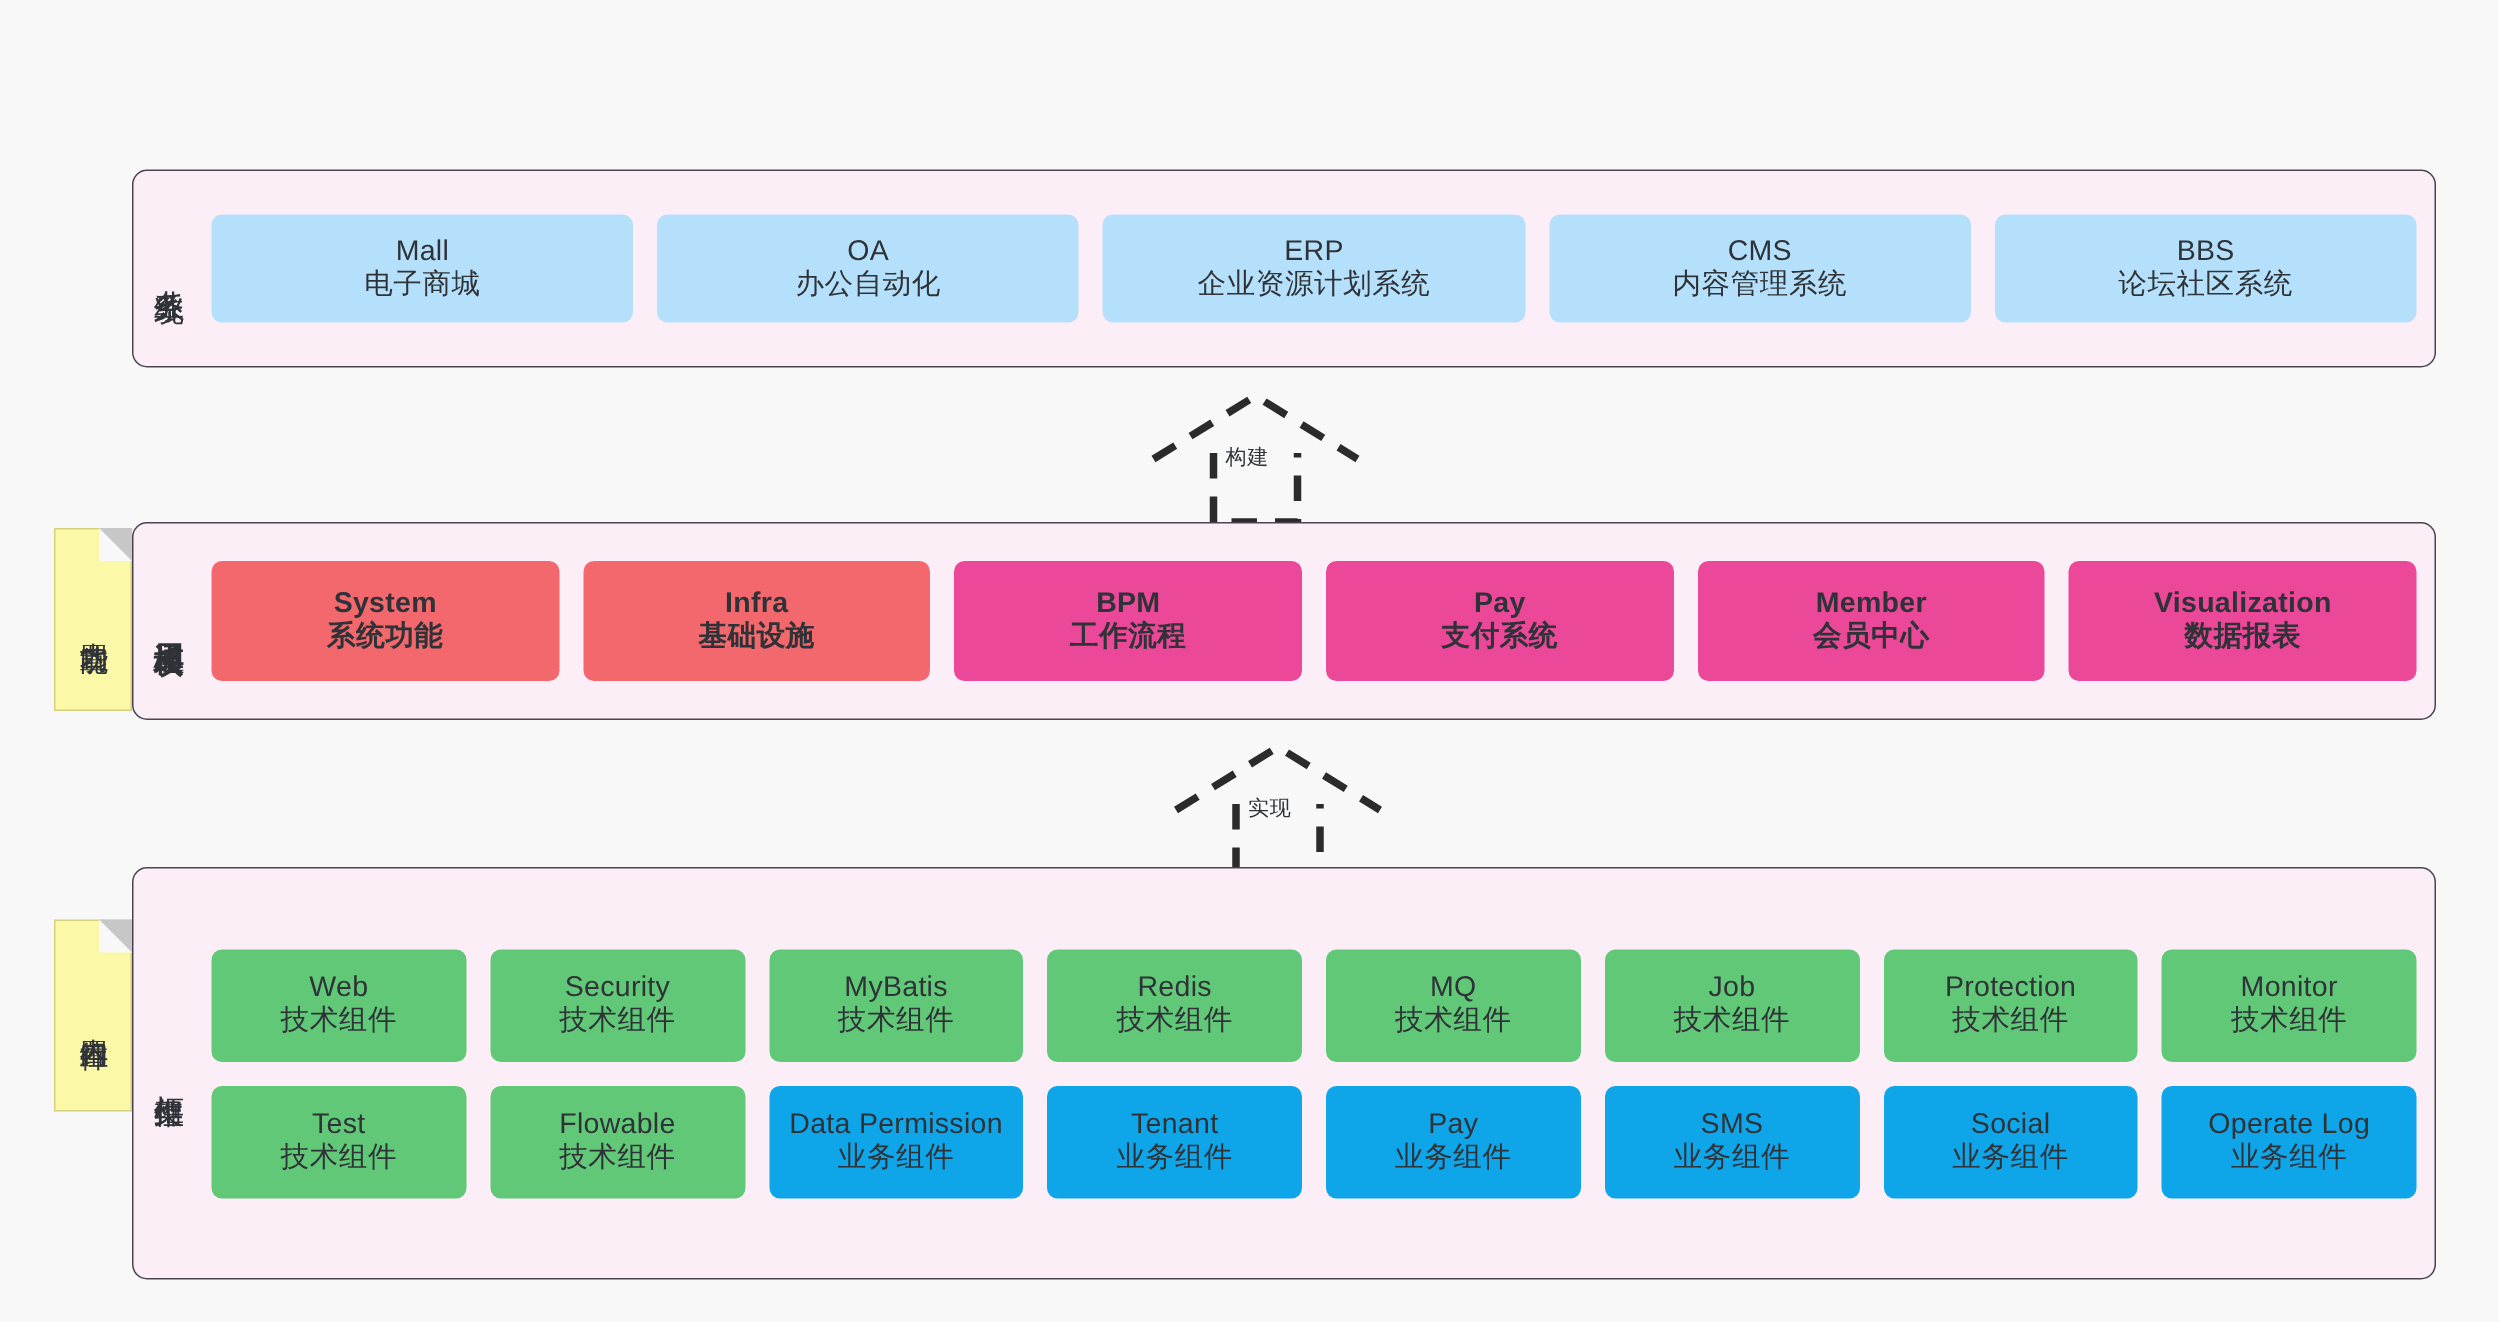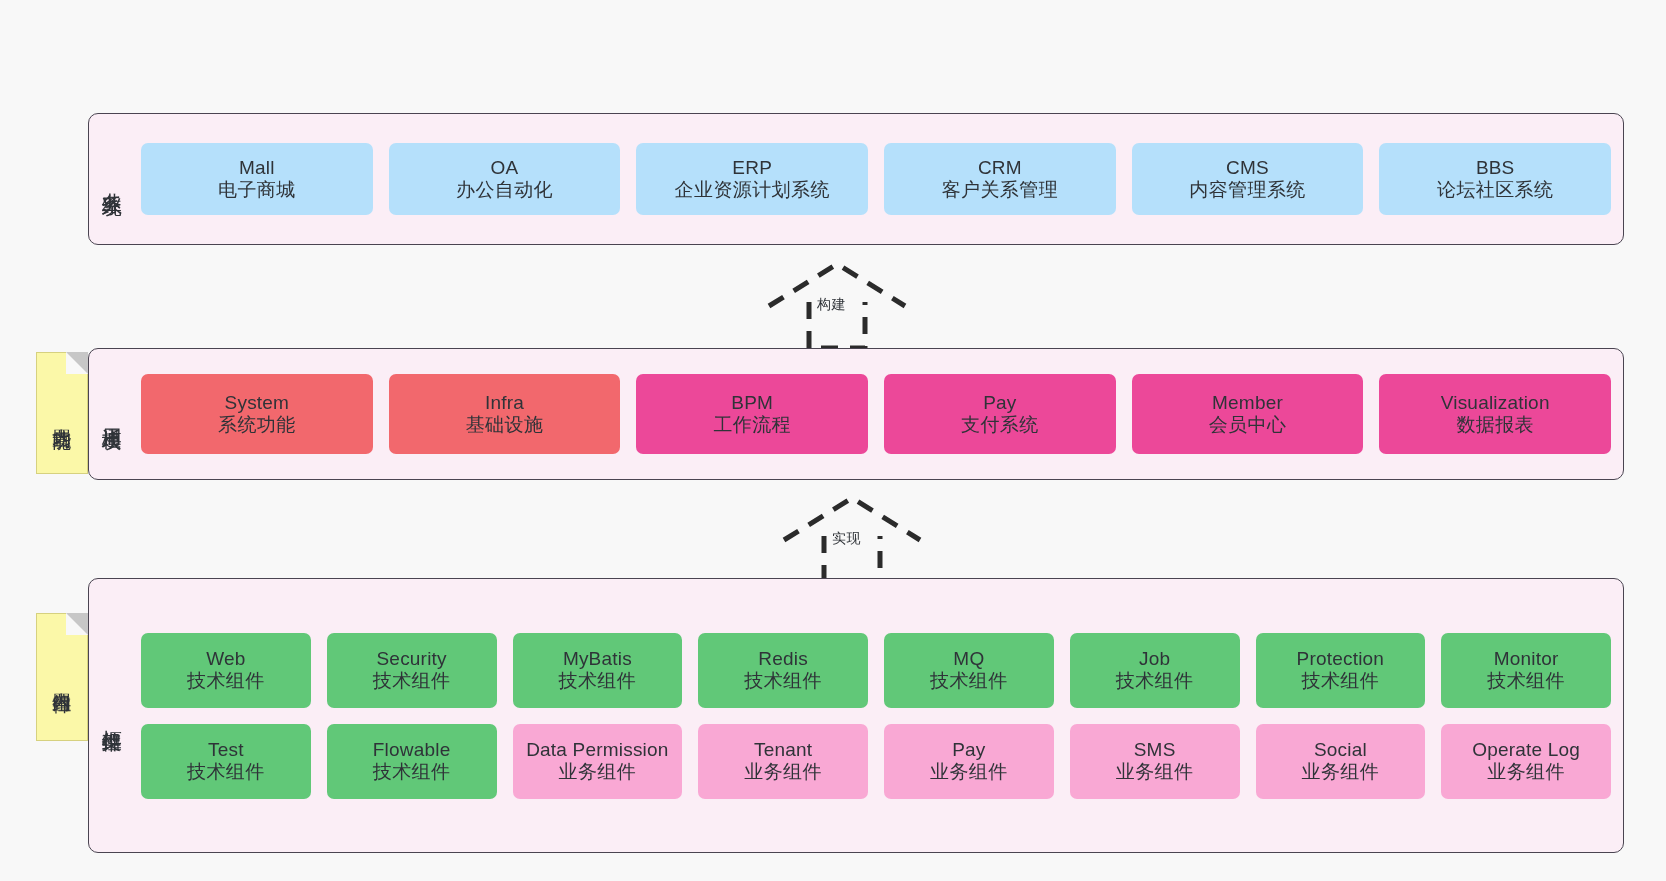--- a/index.html
+++ b/index.html
@@ -83,25 +83,25 @@
   }
   .card .cn {
     font-size: 19px;
     letter-spacing: .4px;
   }
 
   .blue   { background: #b5e0fb; }
   .red    { background: #f2686d; }
   .pink   { background: #ec4899; }
   .green  { background: #61c878; }
-  .mint   { background: #f9a8d4; }
+  .mint   { background: #0ea5e9; }
 
   
   #layer-business { left: 88px;  top: 113px; width: 1536px; height: 132px; }
-  #layer-common   { left: 88px;  top: 348px; width: 1536px; height: 132px; }
+  #layer-common   { left: 88px;  top: 348px; width: 1536px; height: 132px; font-weight: bold; }
   #layer-framework{ left: 88px;  top: 578px; width: 1536px; height: 275px; }
 
   #layer-business .card  { height: 72px; }
   #layer-common   .card  { height: 80px; }
   #layer-framework .card { height: 75px; }
 
   
   .note {
     position: absolute;
     width: 52px;
@@ -175,24 +175,20 @@
         </div>
         <div class="card blue">
           <span class="en">OA</span>
           <span class="cn">办公自动化</span>
         </div>
         <div class="card blue">
           <span class="en">ERP</span>
           <span class="cn">企业资源计划系统</span>
         </div>
         <div class="card blue">
-          <span class="en">CRM</span>
-          <span class="cn">客户关系管理</span>
-        </div>
-        <div class="card blue">
           <span class="en">CMS</span>
           <span class="cn">内容管理系统</span>
         </div>
         <div class="card blue">
           <span class="en">BBS</span>
           <span class="cn">论坛社区系统</span>
         </div>
       </div>
     </div>
   </div>

